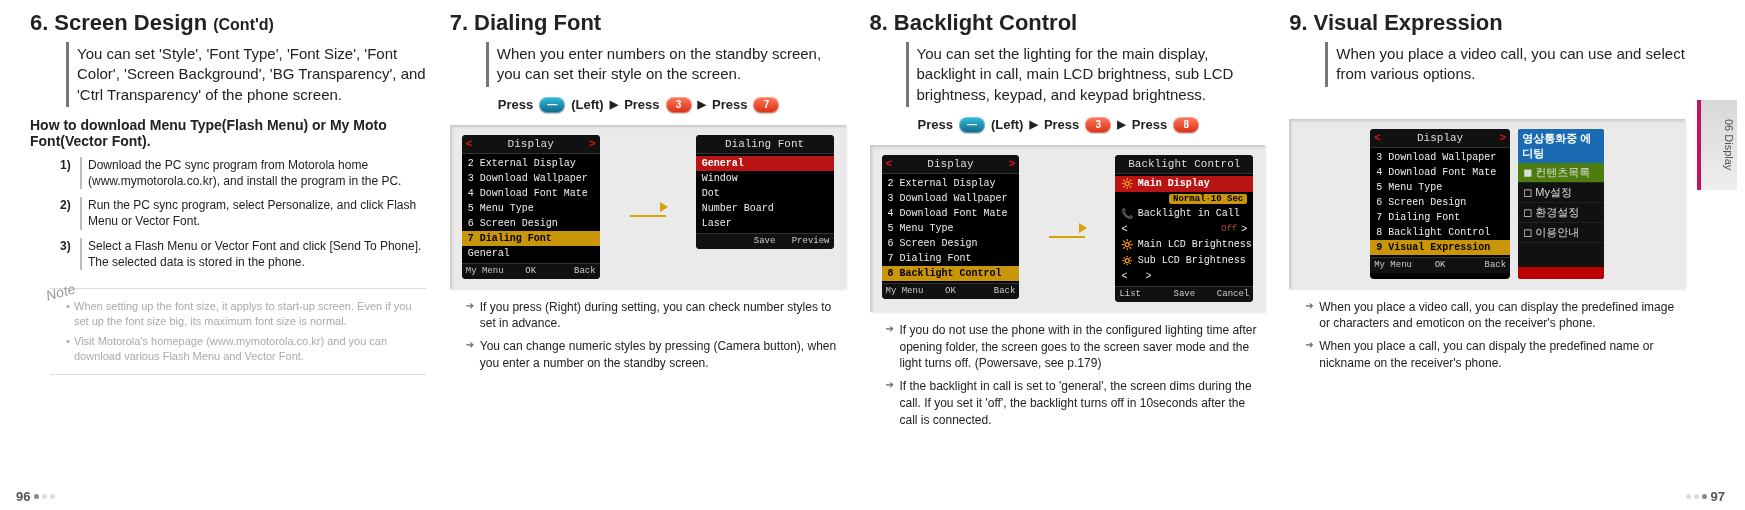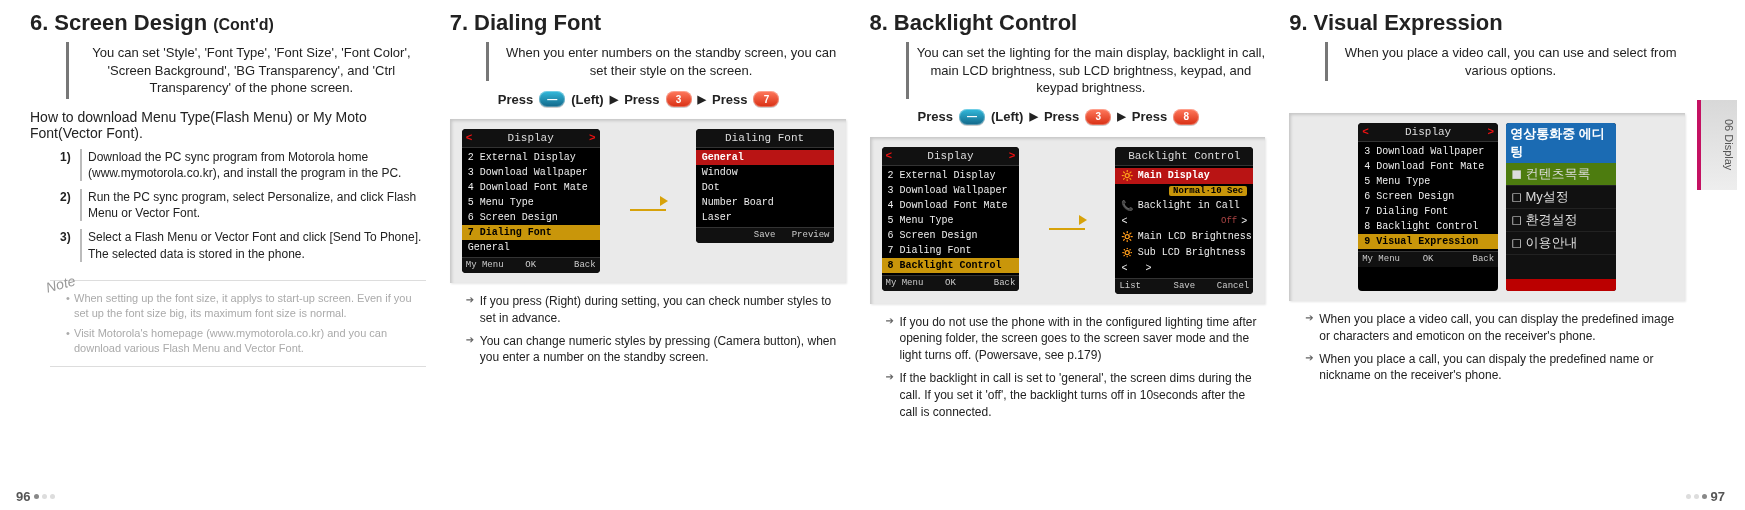--- a/index.html
+++ b/index.html
@@ -29,26 +29,25 @@
     display: flex;
     align-items: baseline;
     gap: 6px;
   }
   .secnum { font-weight: 800; }
   .subtitle { font-size: 16px; font-weight: 600; }
   .intro {
     border-left: 3px solid #777;
     padding: 2px 0 2px 8px;
     margin: 0 0 10px 36px;
-    font-size: 13px;
+    font-size: 15px;
     line-height: 1.35;
-    text-align: center;
   }
   .subhead {
-    font-weight: 400;
+    font-weight: 700;
     font-size: 14px;
     margin: 4px 0 8px 0;
   }
   ol.numlist { list-style: none; padding: 0 0 0 30px; margin: 0; }
   ol.numlist li { position: relative; padding-left: 20px; margin-bottom: 8px; font-size: 12px; line-height: 1.35; }
   ol.numlist li::before {
     content: attr(data-num);
     position: absolute; left: 0; top: 0;
     font-weight: 700;
   }
@@ -211,22 +210,22 @@
     gap: 4px;
   }
   .page-num-left { left: 16px; justify-content: space-between; }
   .page-num-right { right: 20px; }
   .dots { display:inline-flex; gap:3px; }
   .dots i { width:5px; height:5px; border-radius:50%; background:#ddd; display:inline-block; }
   .dots i.on { background:#888; }
   
   .ve-area { display:flex; gap:8px; }
   .ve-side {
-    width: 110px;
-    font-size: 13px;
+    width: 86px;
+    font-size: 11px;
     color: #ddd;
     background: #111;
     border-radius: 3px;
     overflow: hidden;
   }
   .ve-side .hdr { background:#1b6bb3; color:#fff; padding:2px 4px; font-weight:600; }
   .ve-side .opt { padding:2px 5px; border-bottom:1px solid #222; }
   .ve-side .opt.selred { background:#4d7c0f; }
   .ve-side .foot { background:#b00; height:12px; }
 </style>

